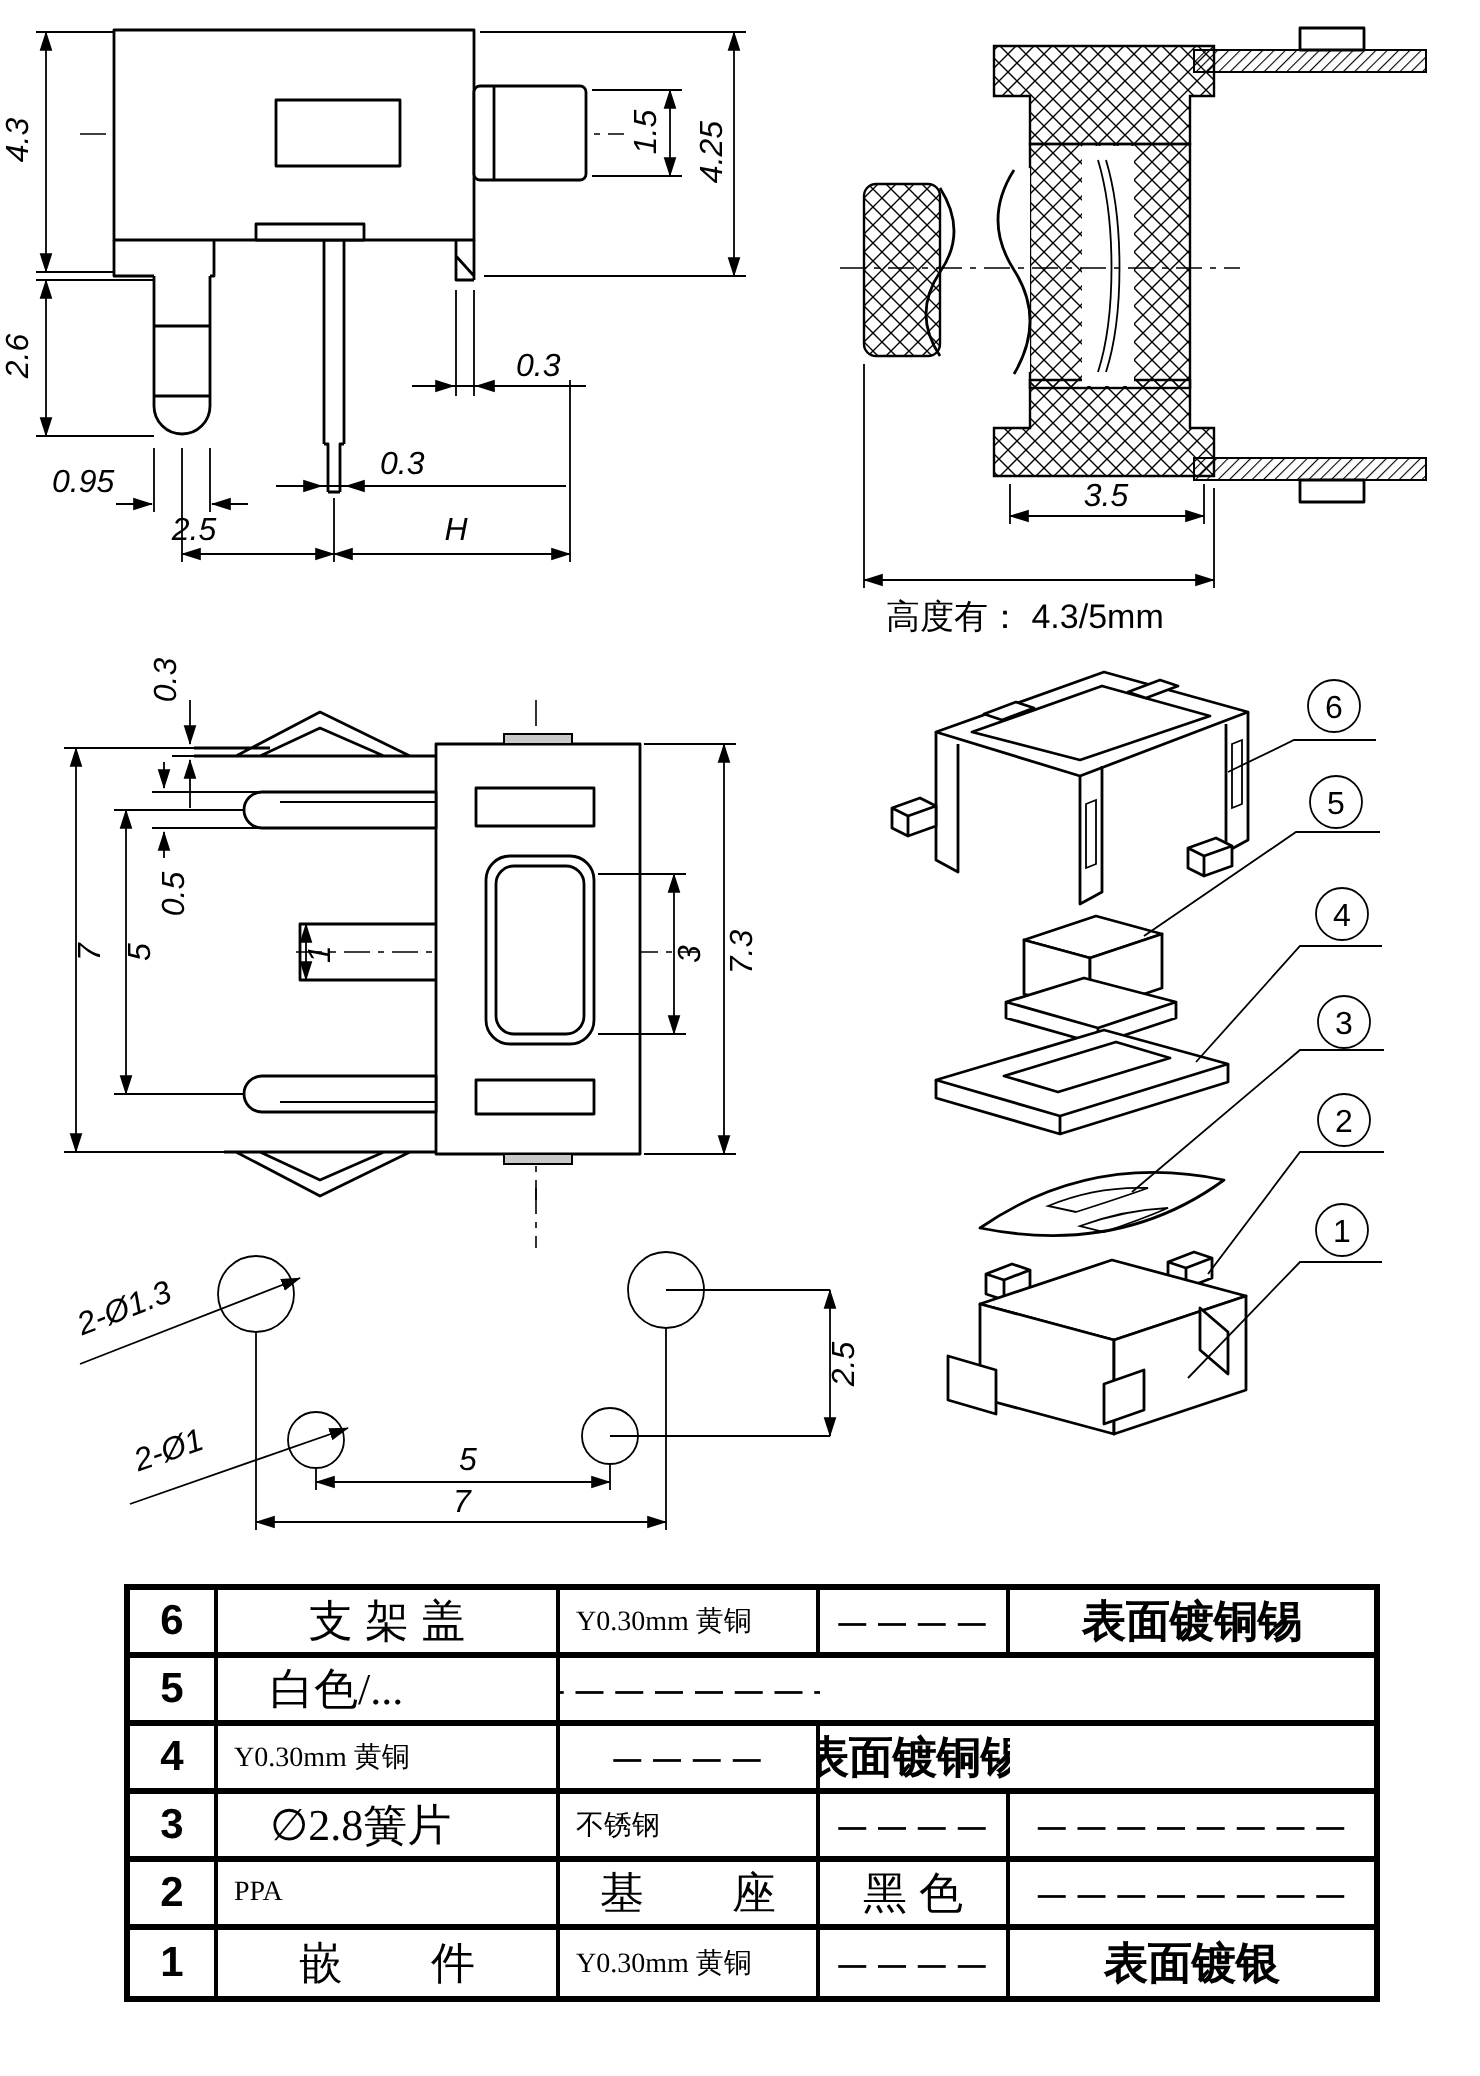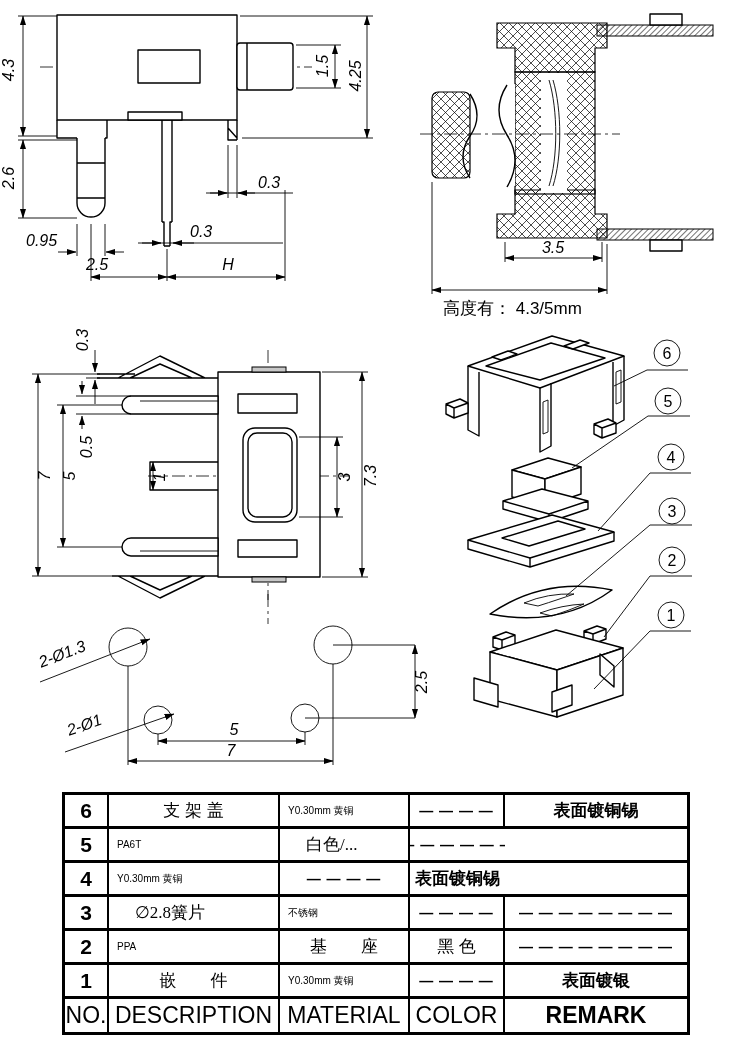--- a/index.html
+++ b/index.html
@@ -16,24 +16,24 @@
   .hh{fill:url(#hh);stroke:#000;stroke-width:1;}
   .wf{fill:#fff;stroke:none;}
   .dt{font-size:16px;font-style:italic;}
   .bt{font-size:16px;}
   .nt{font-size:17px;}
   
   .bom{position:absolute;left:62px;top:792px;width:628px;border:3px solid #000;background:#fff;box-sizing:border-box;}
   .brow{display:grid;grid-template-columns:44px 171px 130px 95px 1fr;border-bottom:3px solid #000;height:31px;}
   .brow:last-child{border-bottom:none;height:33px;}
   .bcell{border-right:2px solid #000;display:flex;align-items:center;justify-content:center;
-         font-size:17px;overflow:hidden;white-space:nowrap;box-sizing:border-box;}
+         font-size:22px;overflow:hidden;white-space:nowrap;box-sizing:border-box;}
   .bcell:last-child{border-right:none;font-weight:bold;}
   .no-cell{font-size:21px;font-weight:bold;}
-  .mat-cell{justify-content:flex-start;padding-left:8px;font-family:Liberation Sans, sans-serif;font-size:10px;}
+  .mat-cell{justify-content:flex-start;padding-left:8px;font-family:Liberation Serif, serif;font-size:14px;}
   .left-cell{justify-content:flex-start;padding-left:26px;font-family:Liberation Serif, serif;}
   .dashy{font-weight:bold;letter-spacing:1px;font-size:14px;}
   .hdr .bcell{font-size:23px;}
 </style>
 </head>
 <body>
 
 <div class="page">
 
 <svg width="740" height="790" viewBox="0 0 740 790">
@@ -260,21 +260,20 @@
 <div class="bom">
   <div class="brow">
     <div class="bcell no-cell">6</div>
     <div class="bcell">支 架 盖</div>
     <div class="bcell mat-cell">Y0.30mm 黄铜</div>
     <div class="bcell dashy">— — — —</div>
     <div class="bcell">表面镀铜锡</div>
   </div>
   <div class="brow">
     <div class="bcell no-cell">5</div>
-    <div class="bcell mat-cell">PA6T</div>
     <div class="bcell left-cell">白色/...</div>
     <div class="bcell dashy">— — — — — — — —</div>
   </div>
   <div class="brow">
     <div class="bcell no-cell">4</div>
     <div class="bcell mat-cell">Y0.30mm 黄铜</div>
     <div class="bcell dashy">— — — —</div>
     <div class="bcell">表面镀铜锡</div>
   </div>
   <div class="brow">
@@ -291,22 +290,15 @@
     <div class="bcell">黑 色</div>
     <div class="bcell dashy">— — — — — — — —</div>
   </div>
   <div class="brow">
     <div class="bcell no-cell">1</div>
     <div class="bcell">嵌　　件</div>
     <div class="bcell mat-cell">Y0.30mm 黄铜</div>
     <div class="bcell dashy">— — — —</div>
     <div class="bcell">表面镀银</div>
   </div>
-  <div class="brow hdr">
-    <div class="bcell">NO.</div>
-    <div class="bcell">DESCRIPTION</div>
-    <div class="bcell">MATERIAL</div>
-    <div class="bcell">COLOR</div>
-    <div class="bcell">REMARK</div>
-  </div>
 </div>
 
 </div>
 
 </body></html>

